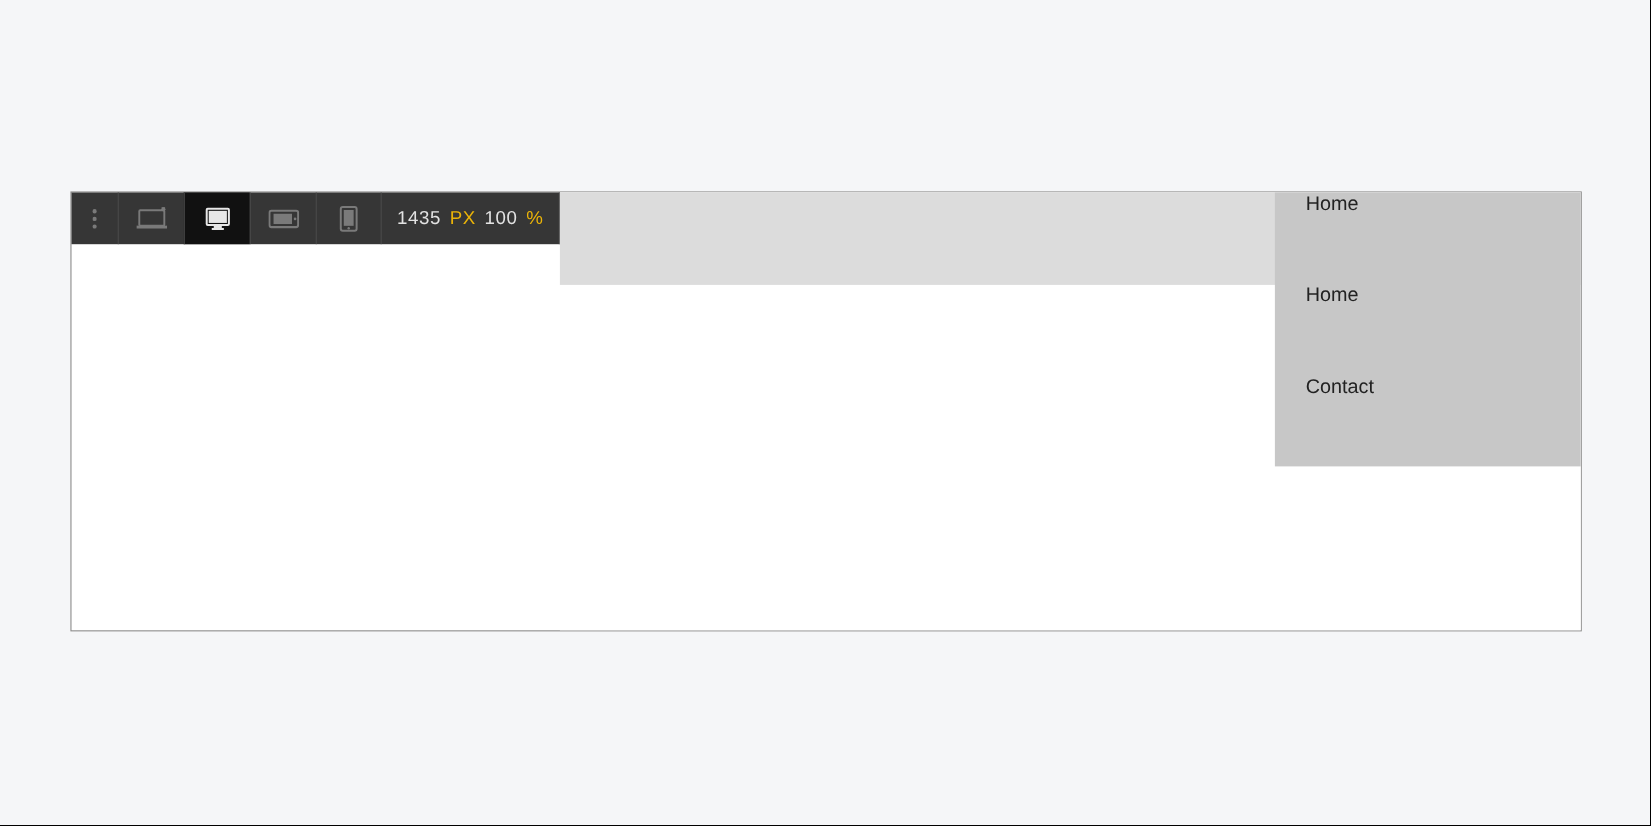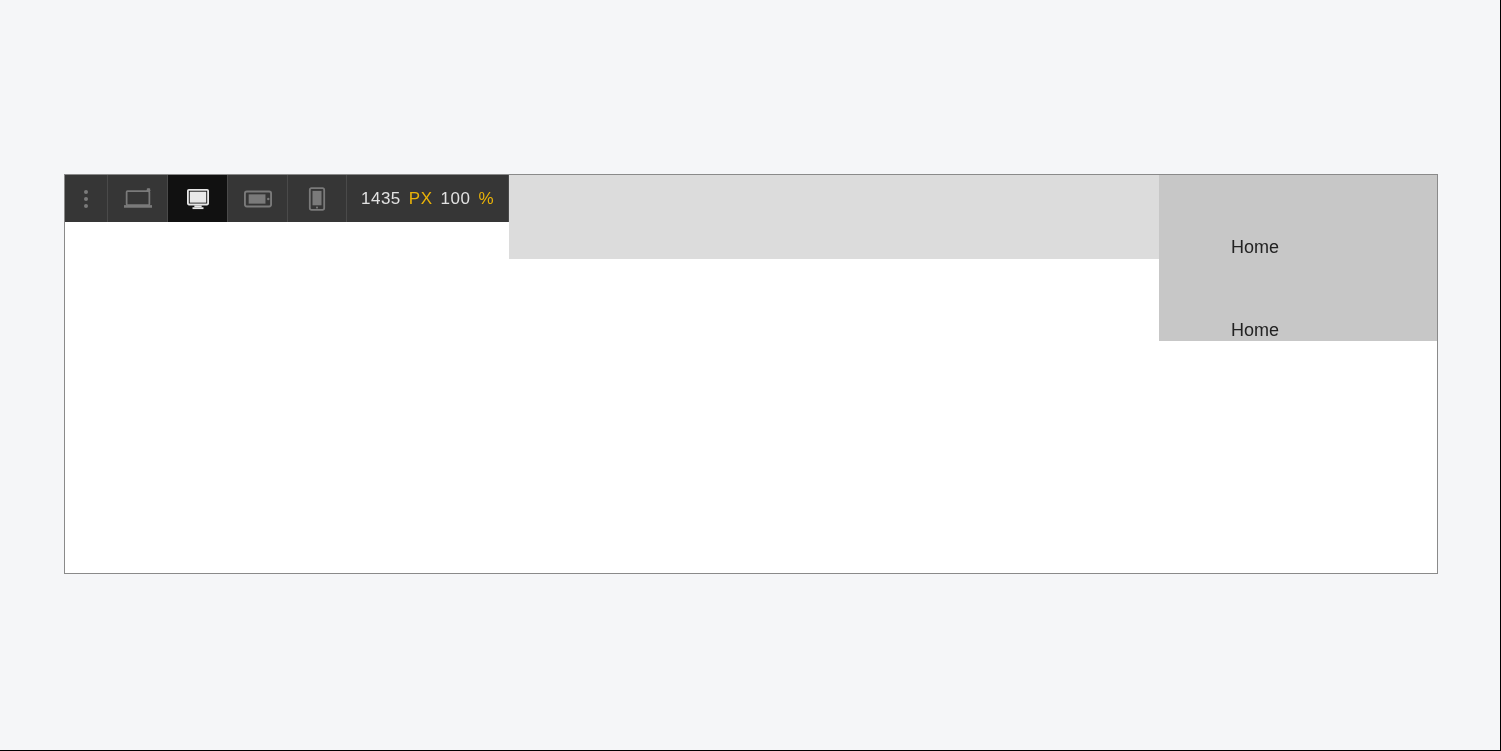--- a/index.html
+++ b/index.html
@@ -92,26 +92,25 @@
       top: 0;
       right: 0;
       width: 278px;
       background: #c7c7c7;
       display: flex;
       flex-direction: column;
     }
     .nav-item {
       height: 83px;
       display: flex;
-      align-items: flex-end;
+      align-items: flex-start;
       padding-left: 28px;
       font-size: 18px;
       color: #222222;
       cursor: pointer;
-      margin-left: 44px;
     }
     .bottom-line {
       position: absolute;
       left: 0;
       bottom: 0;
       width: 100%;
       height: 1px;
       background: #000000;
     }
     .right-line {
@@ -184,18 +183,21 @@
 
   <div class="preview-content">
     <div class="header-strip"></div>
     <div class="nav-menu">
       <div class="nav-item">
         <span>Home</span>
       </div>
       <div class="nav-item">
         <span>Home</span>
       </div>
+      <div class="nav-item">
+        <span>Contact</span>
+      </div>
     </div>
   </div>
 </div>
 
 <div class="bottom-line"></div>
 <div class="right-line"></div>
 
 </body></html>

